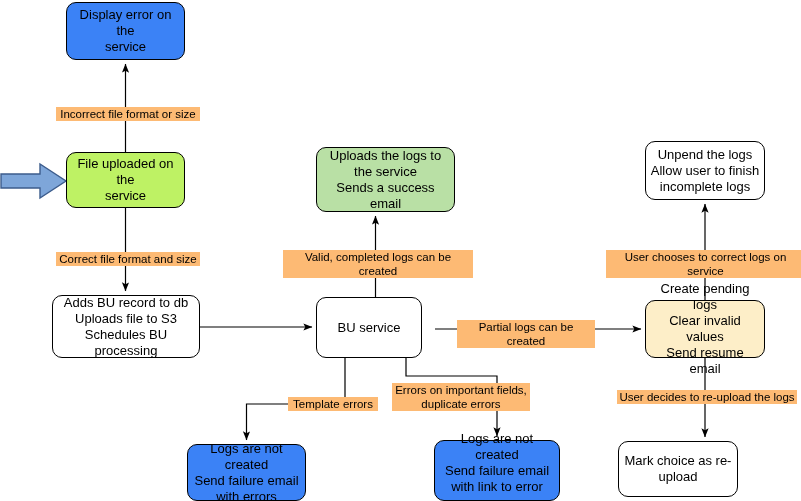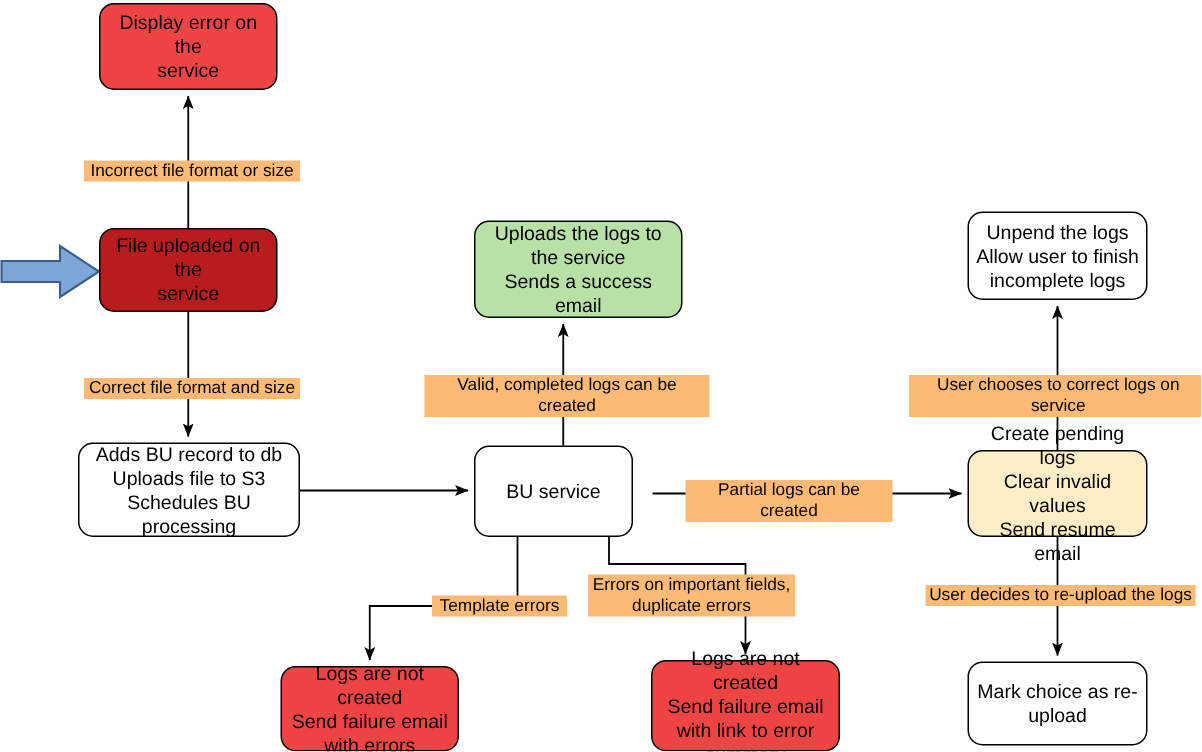--- a/index.html
+++ b/index.html
@@ -32,22 +32,22 @@
     display: flex;
     align-items: center;
     justify-content: center;
     text-align: center;
     font-size: 13px;
     line-height: 16px;
     color: #000000;
     padding: 2px 4px;
     white-space: pre-line;
   }
-  .node-pink   { background: #ef4444; border-color: #000000; }
-  .node-blue   { background: #b91c1c; border-color: #000000; }
+  .node-pink   { background: #3b82f6; border-color: #000000; }
+  .node-blue   { background: #bef264; border-color: #000000; }
   .node-green  { background: #b9e0a5; border-color: #000000; }
   .node-orange { background: #ffe6cc; background: #fdeec8; border-color: #000000; }
   .node-white  { background: #ffffff; border-color: #000000; }
 
   .edge-label {
     position: absolute;
     font-size: 11.5px;
     line-height: 14px;
     color: #000000;
     text-align: center;
@@ -118,21 +118,21 @@
   <div class="node node-pink" style="left:434px; top:440px; width:126px; height:61px;">Logs are not created
 Send failure email
 with link to error
 summary</div>
   <div class="node node-white" style="left:645px; top:141px; width:120px; height:59px;">Unpend the logs
 Allow user to finish
 incomplete logs</div>
   <div class="node node-orange" style="left:645px; top:300px; width:120px; height:58px;">Create pending logs
 Clear invalid values
 Send resume email</div>
-  <div class="node node-white" style="left:645px; top:441px; width:120px; height:56px;">Mark choice as re-
+  <div class="node node-white" style="left:618px; top:441px; width:120px; height:56px;">Mark choice as re-
 upload</div>
 
   <div class="edge-label" style="left:56px;  top:107px; width:140px;">Incorrect file format or size</div>
   <div class="edge-label" style="left:56px;  top:252px; width:140px;">Correct file format and size</div>
   <div class="edge-label" style="left:283px; top:250px; width:186px;">Valid, completed logs can be created</div>
   <div class="edge-label" style="left:457px; top:320px; width:134px;">Partial logs can be created</div>
   <div class="edge-label" style="left:288px; top:397px; width:86px;">Template errors</div>
   <div class="edge-label" style="left:392px; top:383px; width:134px;">Errors on important fields,
 duplicate errors</div>
   <div class="edge-label" style="left:606px; top:250px; width:195px;">User chooses to correct logs on service</div>

